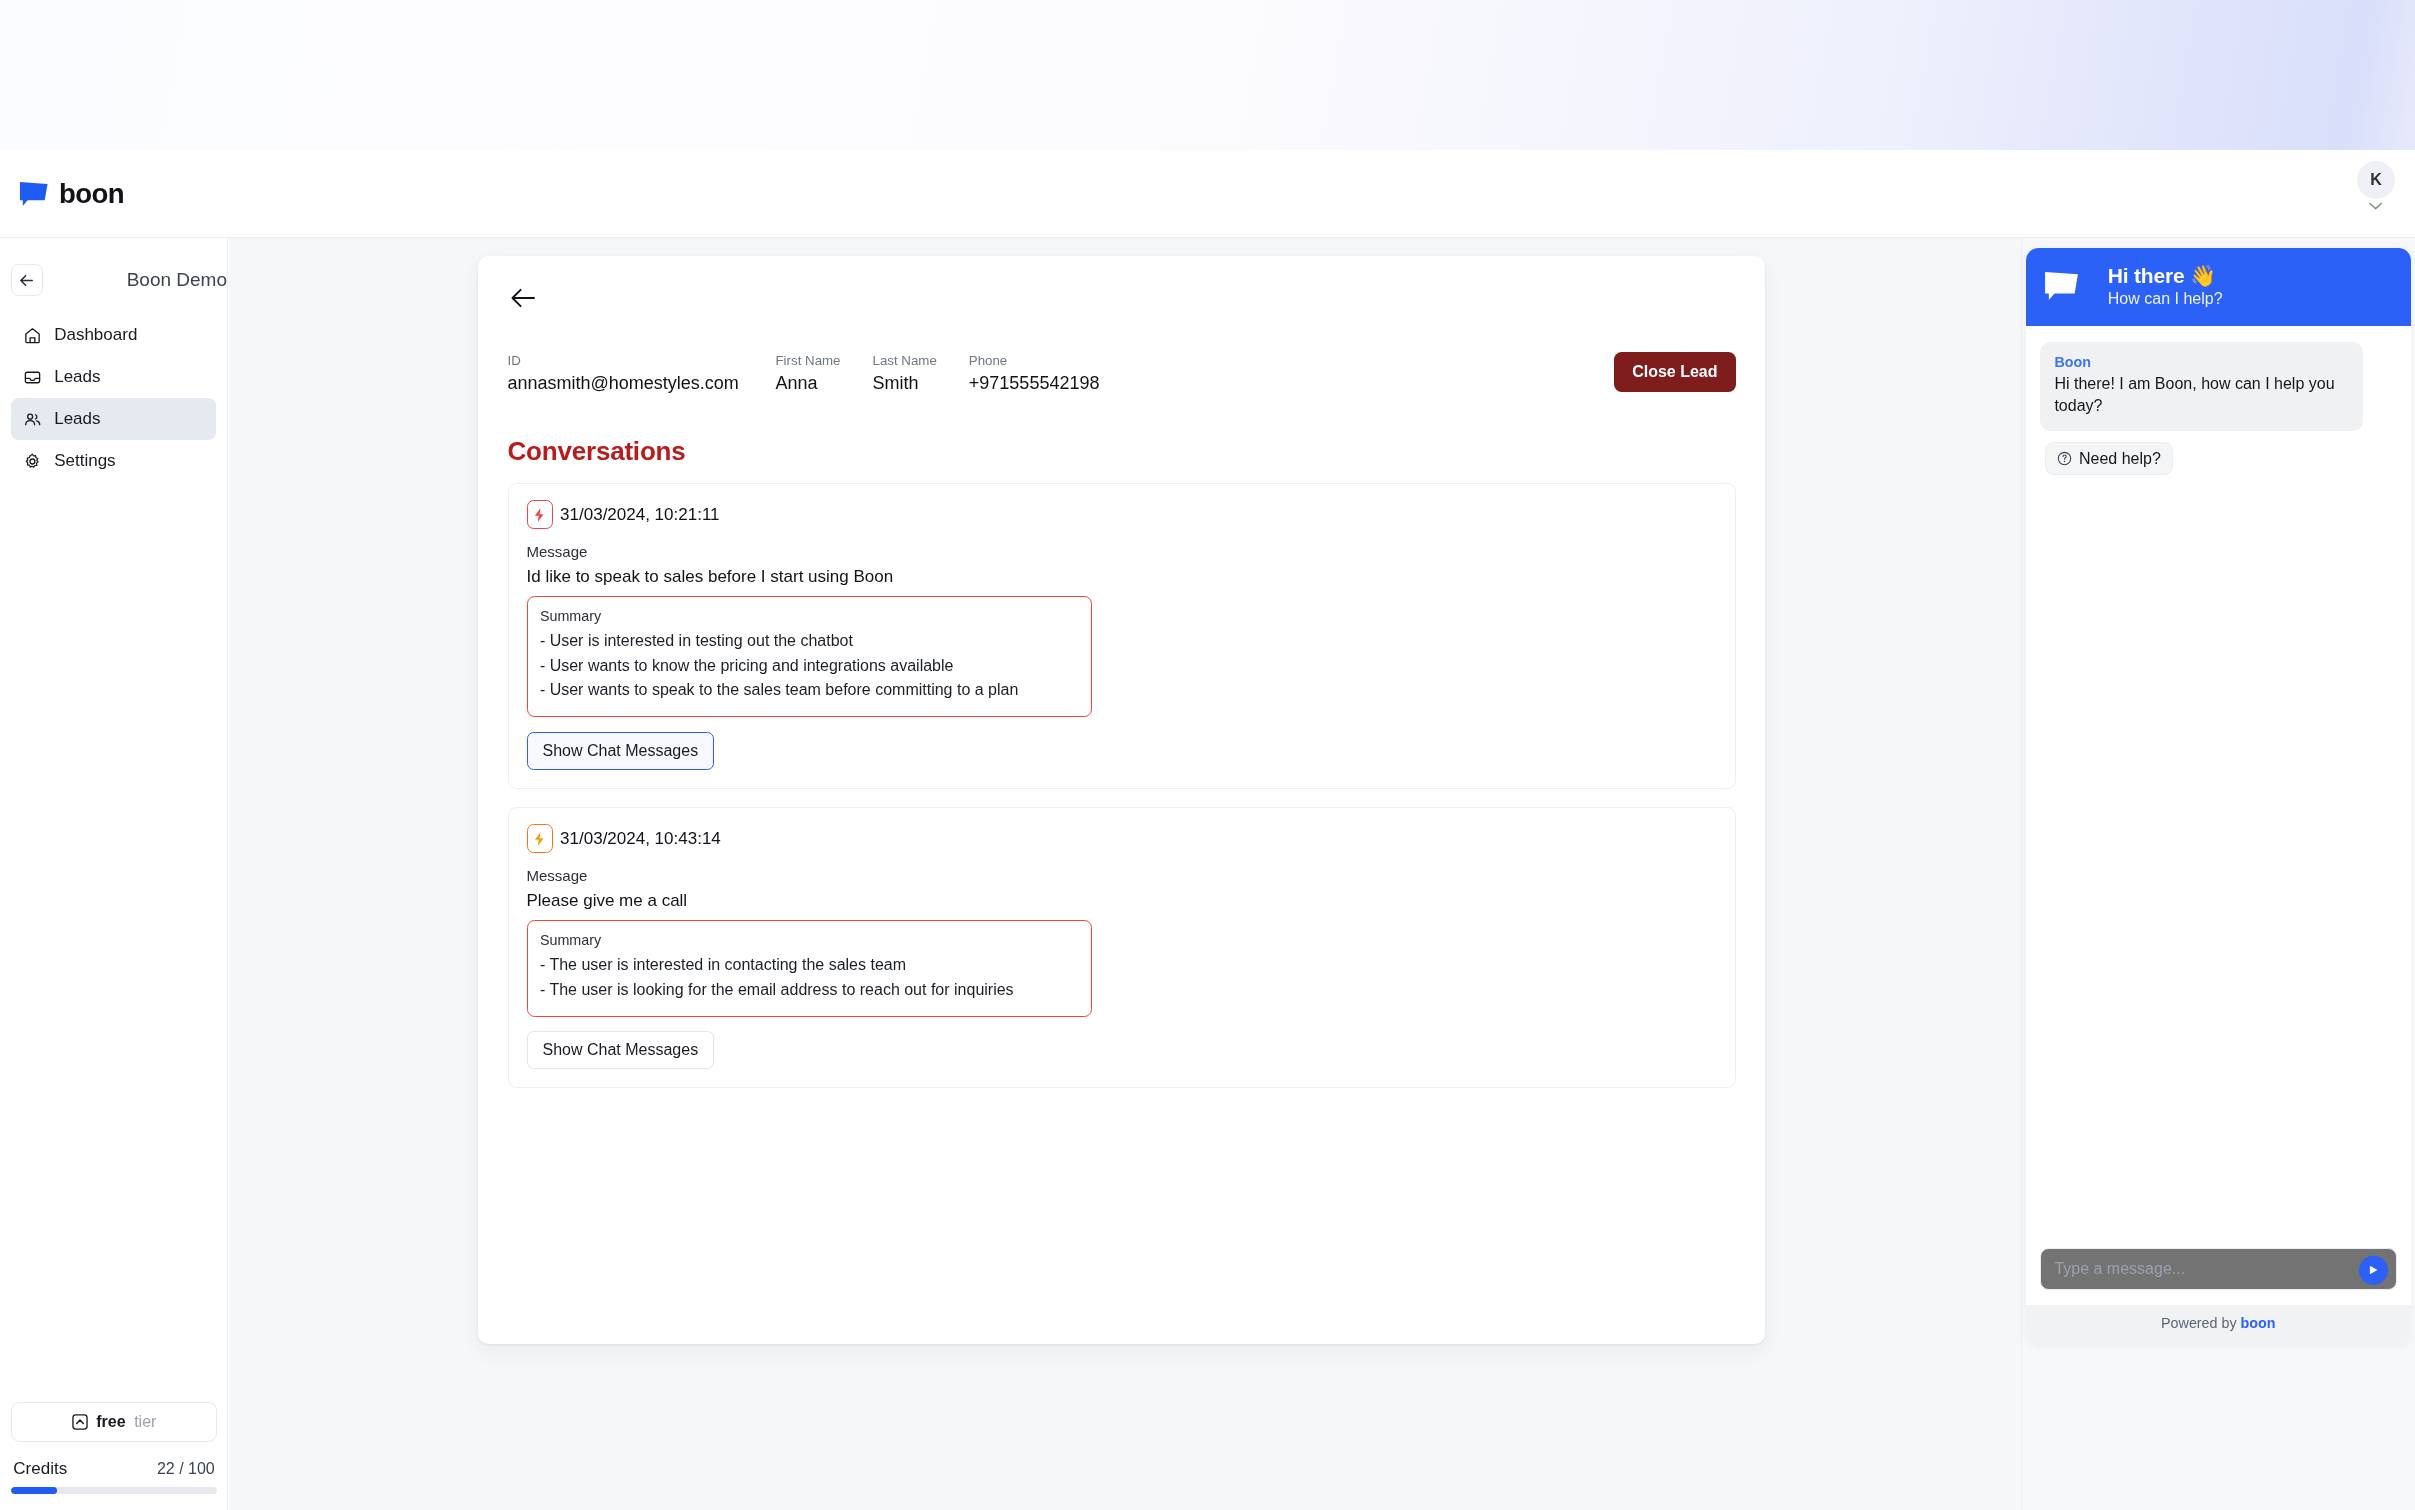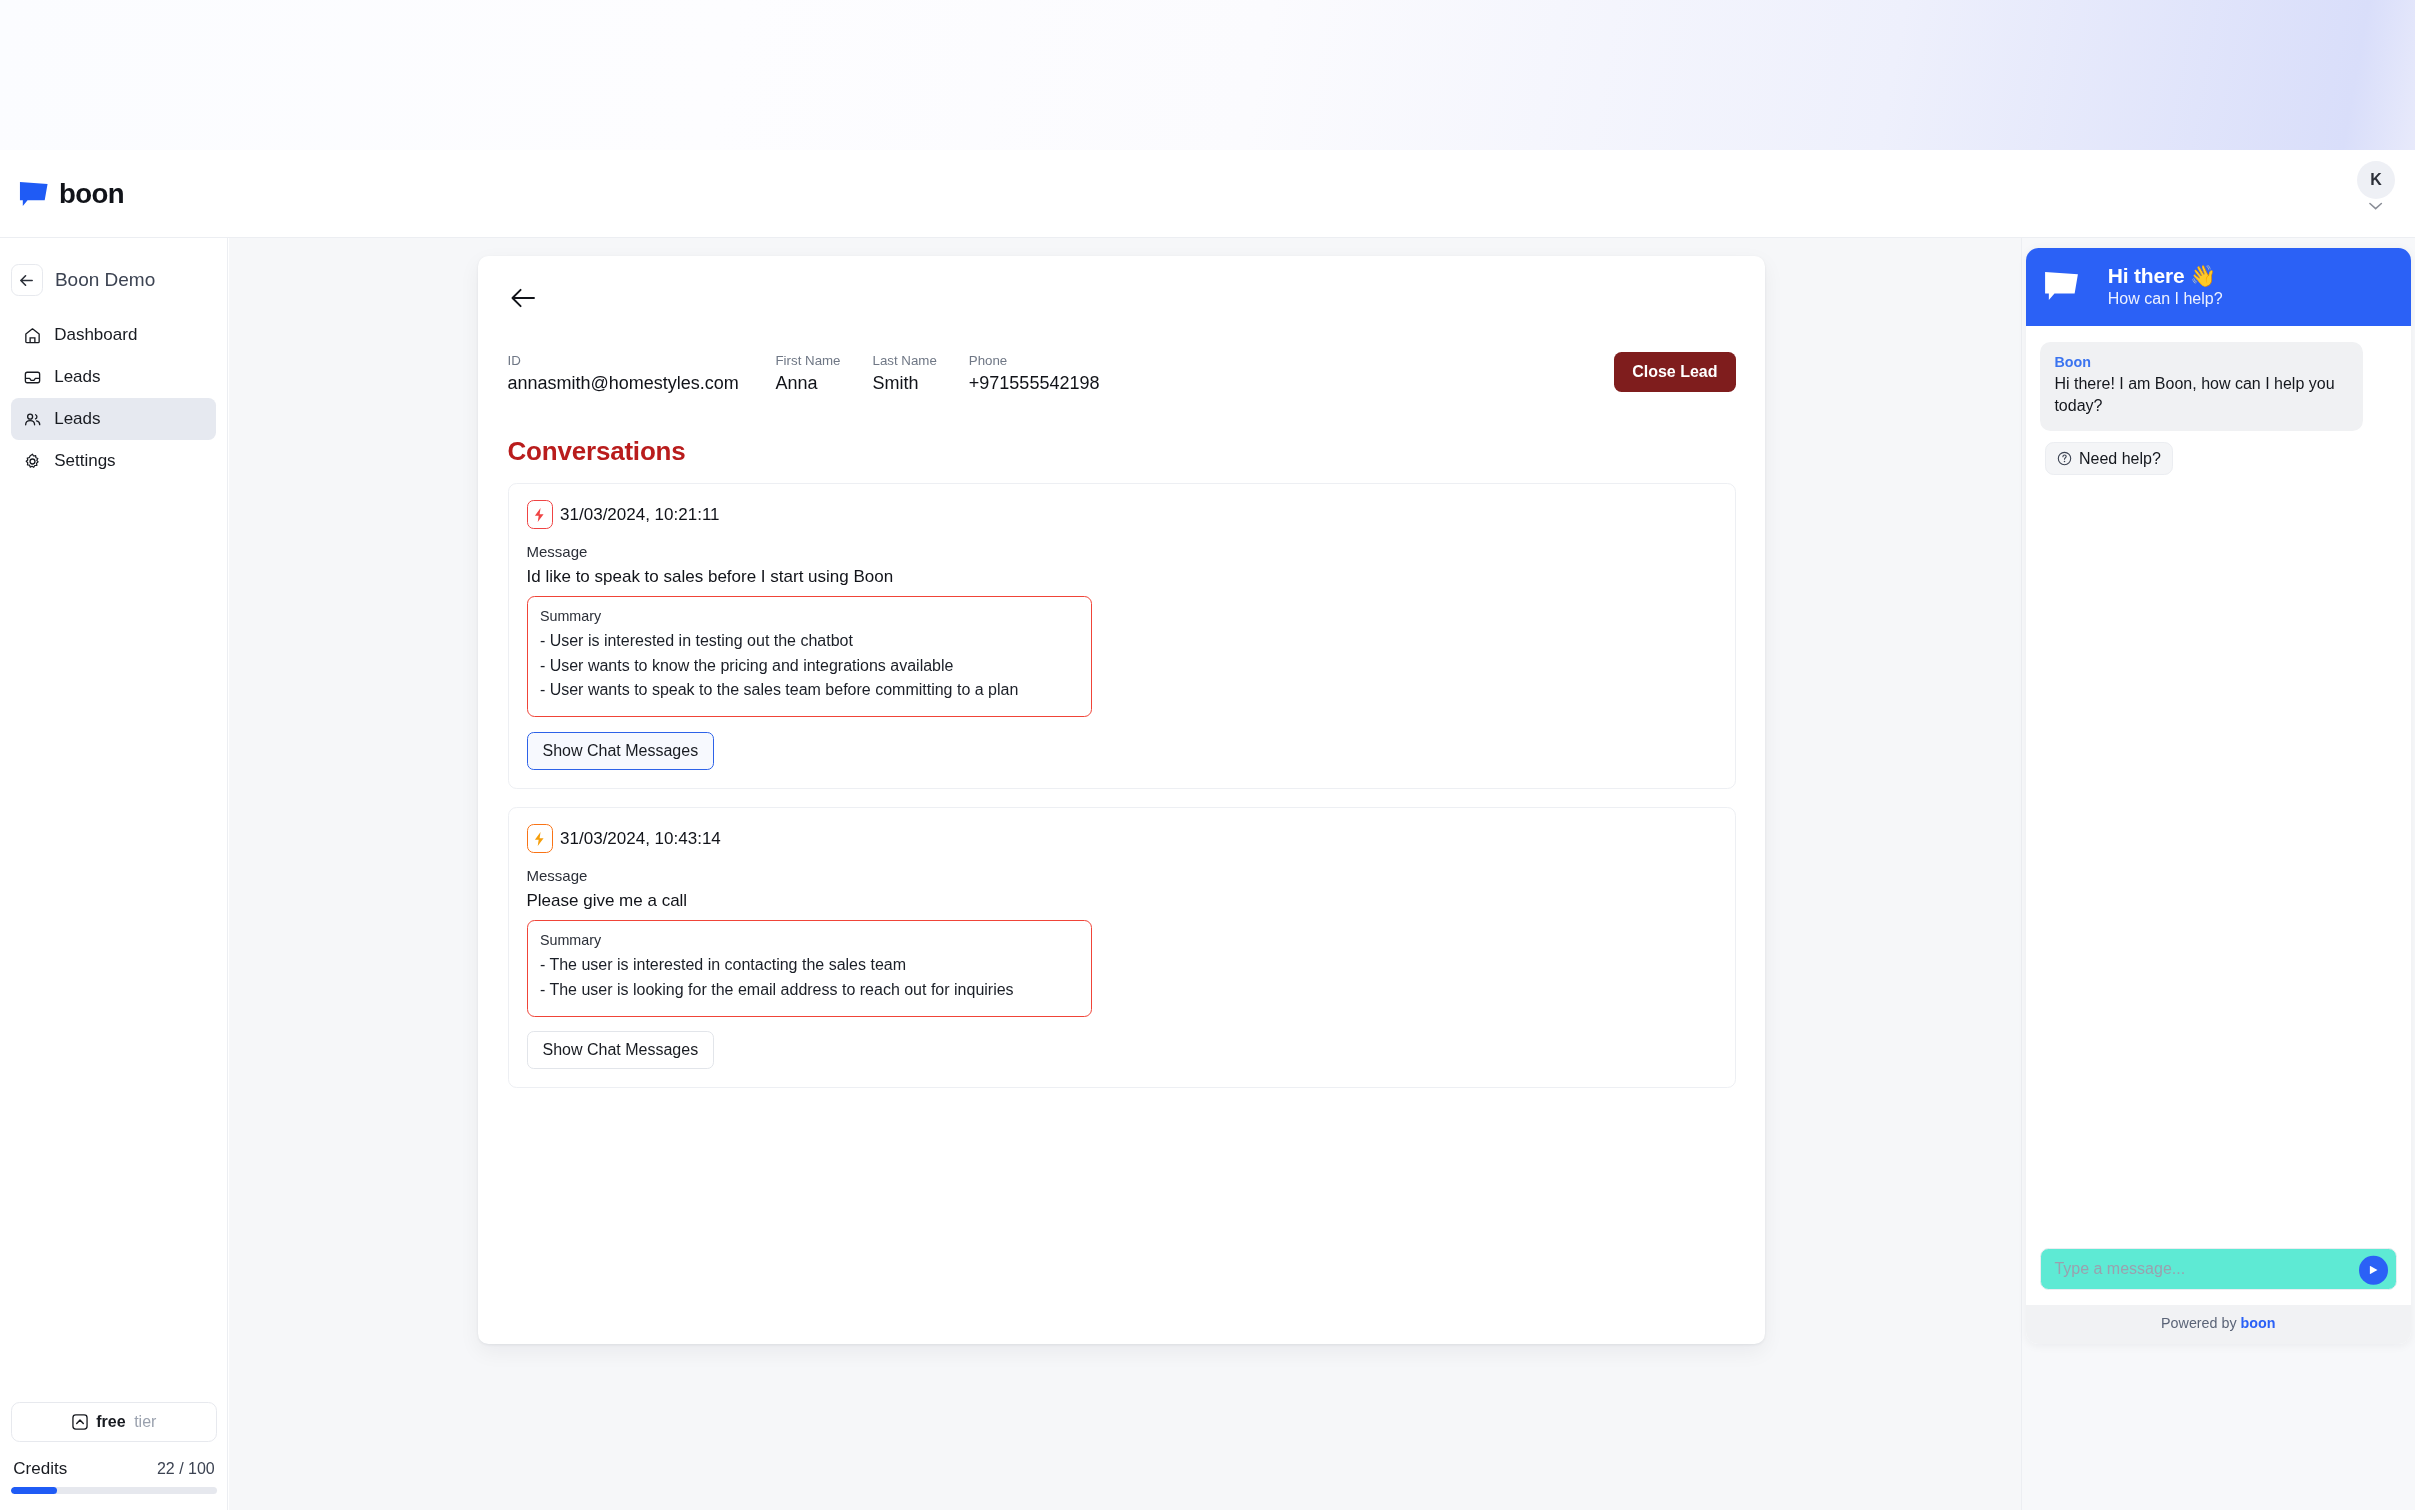--- a/index.html
+++ b/index.html
@@ -64,20 +64,21 @@
   .sidebar {
     position: absolute;
     left: 0; top: 238px;
     width: 228px; height: 1273px;
     background: #ffffff;
     border-right: 1px solid #eceef2;
   }
   .ws-row {
     display: flex; align-items: center; gap: 12.4px;
     margin: 26px 0 0 10.5px;
+    justify-content: space-between;
   }
   .back-btn {
     width: 32px; height: 32px; border-radius: 7.6px;
     border: 1px solid #e7e9ee; background: #fff;
     display: flex; align-items: center; justify-content: center;
     cursor: pointer;
   }
   .back-btn svg { width: 17px; height: 17px; }
   .ws-name { font-size: 19px; color: #3c4352; font-weight: 400; }
 
@@ -263,21 +264,21 @@
   }
   .suggestion svg { width: 15px; height: 15px; flex: none; }
 
   .chat-input-row {
     flex: none; padding: 12.4px 14.3px 14.3px 14.3px; background: #fff;
     position: relative;
   }
   .chat-input {
     width: 100%; height: 42px;
     border: 1px solid #ebedf1; border-radius: 8.6px;
-    background: #5eead4;
+    background: #737373;
     padding: 0 49px 0 13.3px;
     font-size: 16px; color: #14171d;
     font-family: "Liberation Sans", sans-serif;
     outline: none;
   }
   .chat-input::placeholder { color: #9aa1ae; }
   .send-btn {
     position: absolute; right: 23px; top: 50%;
     transform: translateY(-50%);
     width: 28.5px; height: 28.5px; border-radius: 50%;

